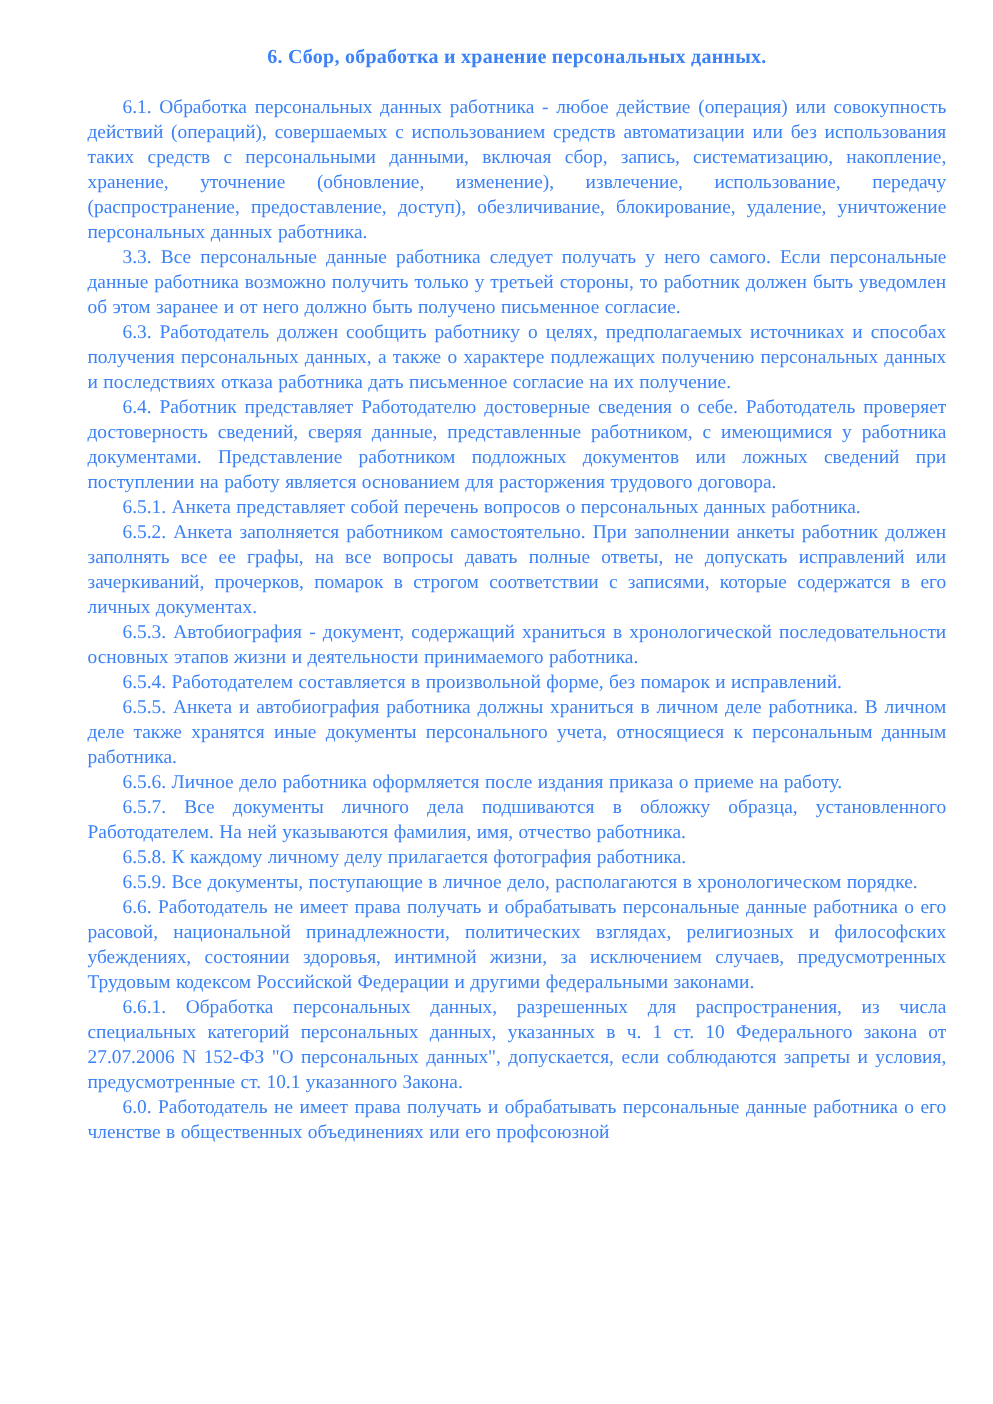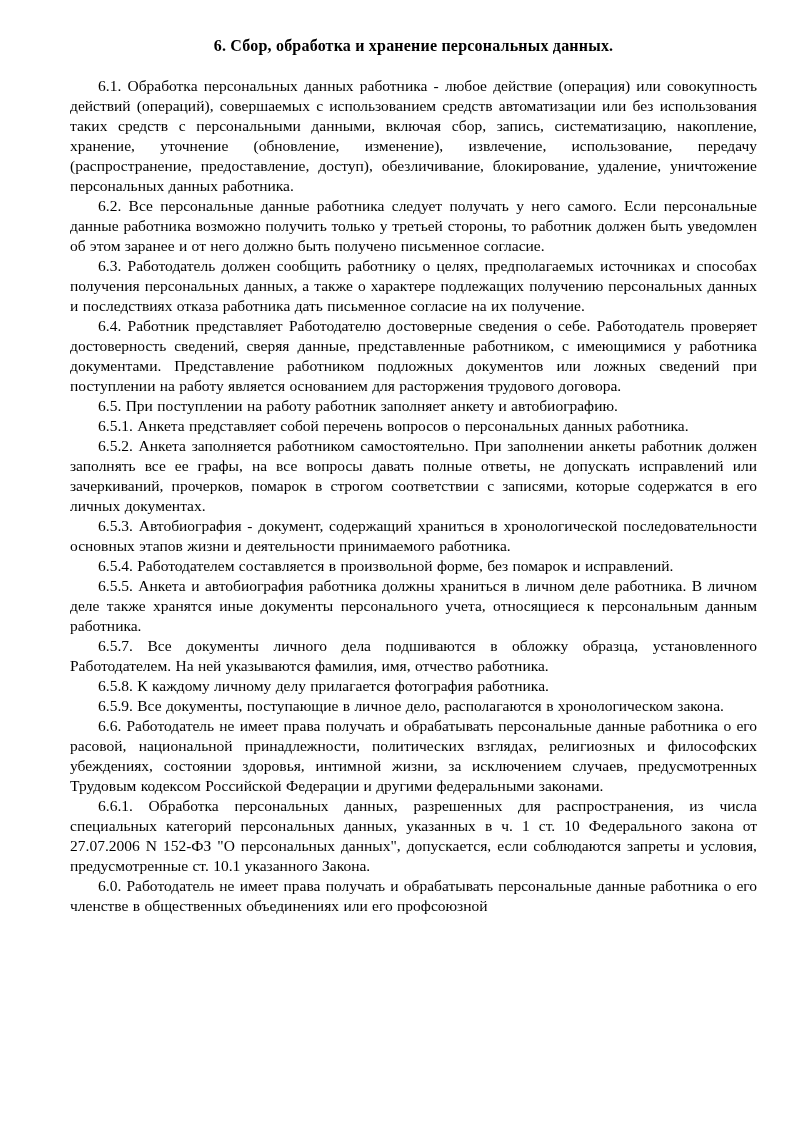--- a/index.html
+++ b/index.html
@@ -5,21 +5,21 @@
     * { margin: 0; padding: 0; box-sizing: border-box; }
     html, body {
       background: #ffffff;
       width: 794px;
     }
     .page {
       position: relative;
       width: 794px;
       height: 1123px;
       background: #ffffff;
-      color: #000000;
+      color: #3b82f6;
       font-family: "Liberation Serif", "DejaVu Serif", serif;
       padding: 36px 37px 0 70px;
       overflow: hidden;
     }
     .doc-title {
       font-size: 16px;
       line-height: 20px;
       font-weight: bold;
       text-align: center;
       margin-bottom: 20px;
@@ -34,29 +34,29 @@
     }
   </style>
 </head>
 <body>
 
 <div class="page">
   <div class="doc-title">6. Сбор, обработка и хранение персональных данных.</div>
 
   <div class="doc-body">
     <p>6.1. Обработка персональных данных работника - любое действие (операция) или совокупность действий (операций), совершаемых с использованием средств автоматизации или без использования таких средств с персональными данными, включая сбор, запись, систематизацию, накопление, хранение, уточнение (обновление, изменение), извлечение, использование, передачу (распространение, предоставление, доступ), обезличивание, блокирование, удаление, уничтожение персональных данных работника.</p>
-    <p>6.2. Все персональные данные работника следует получать у него самого. Если персональные данные работника возможно получить только у третьей стороны, то работник должен быть уведомлен об этом заранее и от него должно быть получено письменное согласие.</p>
+    <p>3.3. Все персональные данные работника следует получать у него самого. Если персональные данные работника возможно получить только у третьей стороны, то работник должен быть уведомлен об этом заранее и от него должно быть получено письменное согласие.</p>
     <p>6.3. Работодатель должен сообщить работнику о целях, предполагаемых источниках и способах получения персональных данных, а также о характере подлежащих получению персональных данных и последствиях отказа работника дать письменное согласие на их получение.</p>
     <p>6.4. Работник представляет Работодателю достоверные сведения о себе. Работодатель проверяет достоверность сведений, сверяя данные, представленные работником, с имеющимися у работника документами. Представление работником подложных документов или ложных сведений при поступлении на работу является основанием для расторжения трудового договора.</p>
-    <p>6.5. При поступлении на работу работник заполняет анкету и автобиографию.</p>
     <p>6.5.1. Анкета представляет собой перечень вопросов о персональных данных работника.</p>
     <p>6.5.2. Анкета заполняется работником самостоятельно. При заполнении анкеты работник должен заполнять все ее графы, на все вопросы давать полные ответы, не допускать исправлений или зачеркиваний, прочерков, помарок в строгом соответствии с записями, которые содержатся в его личных документах.</p>
     <p>6.5.3. Автобиография - документ, содержащий храниться в хронологической последовательности основных этапов жизни и деятельности принимаемого работника.</p>
     <p>6.5.4. Работодателем составляется в произвольной форме, без помарок и исправлений.</p>
     <p>6.5.5. Анкета и автобиография работника должны храниться в личном деле работника. В личном деле также хранятся иные документы персонального учета, относящиеся к персональным данным работника.</p>
+    <p>6.5.6. Личное дело работника оформляется после издания приказа о приеме на работу.</p>
     <p>6.5.7. Все документы личного дела подшиваются в обложку образца, установленного Работодателем. На ней указываются фамилия, имя, отчество работника.</p>
     <p>6.5.8. К каждому личному делу прилагается фотография  работника.</p>
-    <p>6.5.9. Все документы, поступающие в личное дело, располагаются в хронологическом закона.</p>
+    <p>6.5.9. Все документы, поступающие в личное дело, располагаются в хронологическом порядке.</p>
     <p>6.6. Работодатель не имеет права получать и обрабатывать персональные данные работника о его расовой, национальной принадлежности, политических взглядах, религиозных и философских убеждениях, состоянии здоровья, интимной жизни, за исключением случаев, предусмотренных Трудовым кодексом Российской Федерации и другими федеральными законами.</p>
     <p>6.6.1. Обработка персональных данных, разрешенных для распространения, из числа специальных категорий персональных данных, указанных в ч. 1 ст. 10 Федерального закона от 27.07.2006 N 152-ФЗ "О персональных данных", допускается, если соблюдаются запреты и условия, предусмотренные ст. 10.1 указанного Закона.</p>
     <p>6.0. Работодатель не имеет права получать и обрабатывать персональные данные работника о его членстве в общественных объединениях или его профсоюзной</p>
   </div>
 </div>
 
 </body></html>

